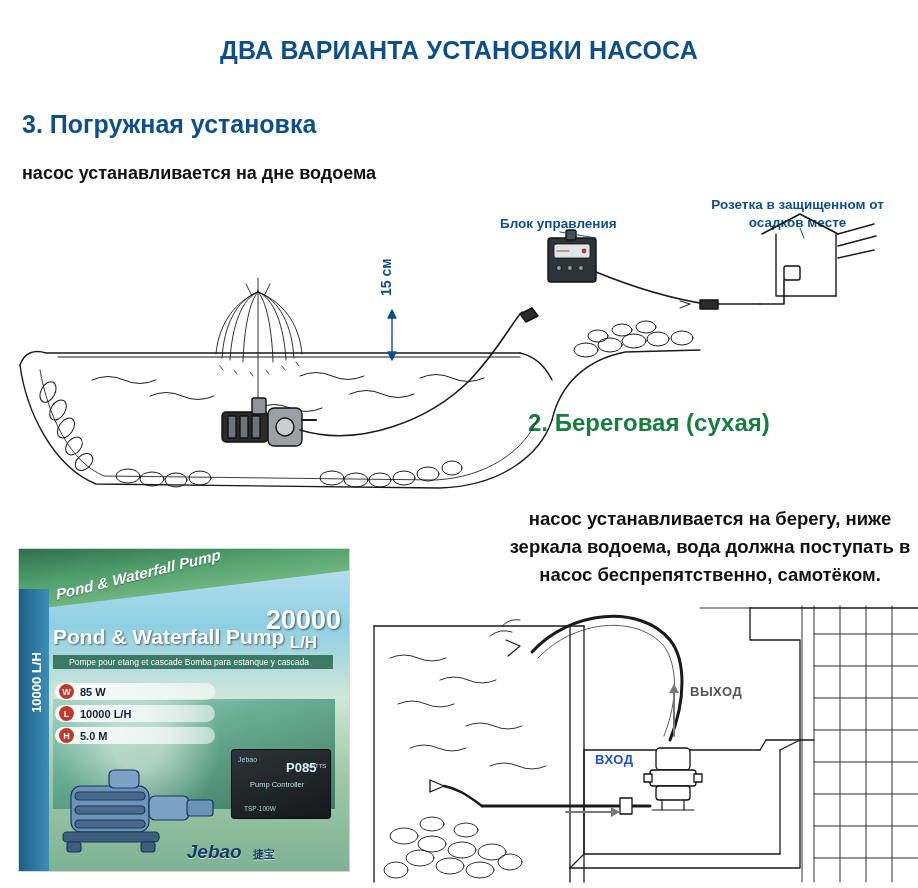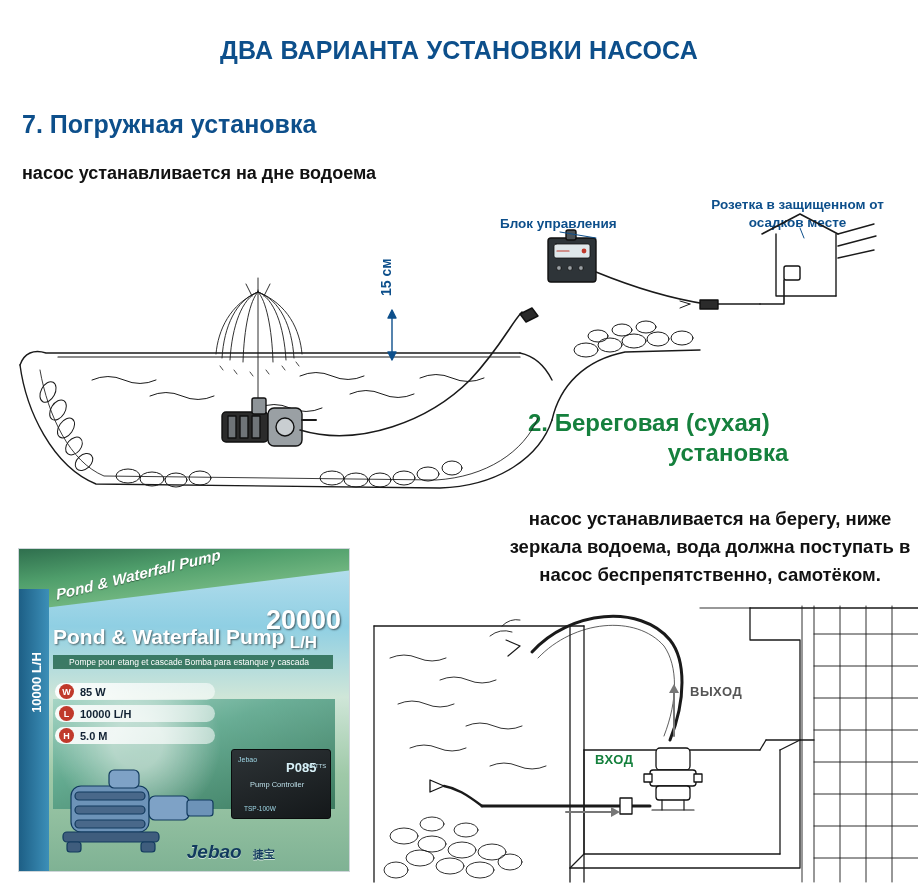--- a/index.html
+++ b/index.html
@@ -116,21 +116,21 @@
     font-weight: bold;
     color: #555;
     letter-spacing: 0.5px;
   }
   .label-vhod {
     position: absolute;
     top: 752px;
     left: 595px;
     font-size: 13px;
     font-weight: bold;
-    color: #15803d;
+    color: #1d4ed8;
     letter-spacing: 0.5px;
   }
   
   .svg-top {
     position: absolute;
     top: 180px;
     left: 0;
     width: 918px;
     height: 340px;
   }
@@ -292,26 +292,25 @@
   }
   .bp-brand small { font-size: 11px; font-style: normal; margin-left: 6px; }
 </style>
 </head>
 <body>
 
 <div class="page">
 
   <div class="main-title">ДВА ВАРИАНТА УСТАНОВКИ  НАСОСА</div>
 
-  <div class="section1-title">7. Погружная установка</div>
+  <div class="section1-title">3. Погружная установка</div>
   <div class="section1-sub">насос устанавливается на дне водоема</div>
 
   <div class="section2-title">
     <span>2. Береговая (сухая)</span>
-    <span class="l2">установка</span>
   </div>
   <div class="section2-sub">насос устанавливается на берегу, ниже  зеркала водоема, вода должна поступать в насос беспрепятственно, самотёком.</div>
 
   <div class="label-control">Блок управления</div>
   <div class="label-socket">Розетка в защищенном от осадков месте</div>
   <div class="label-15cm">15 см</div>
   <div class="label-vyhod">ВЫХОД</div>
   <div class="label-vhod">ВХОД</div>
 
   <svg class="svg-top" viewBox="0 0 918 340">

